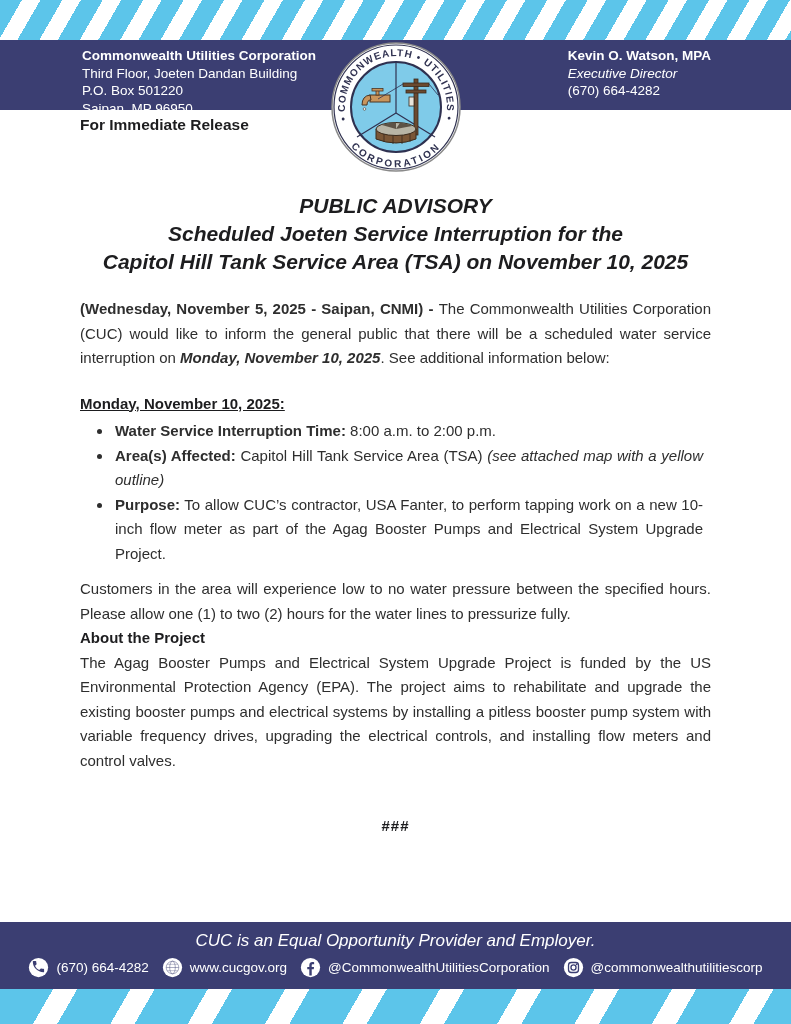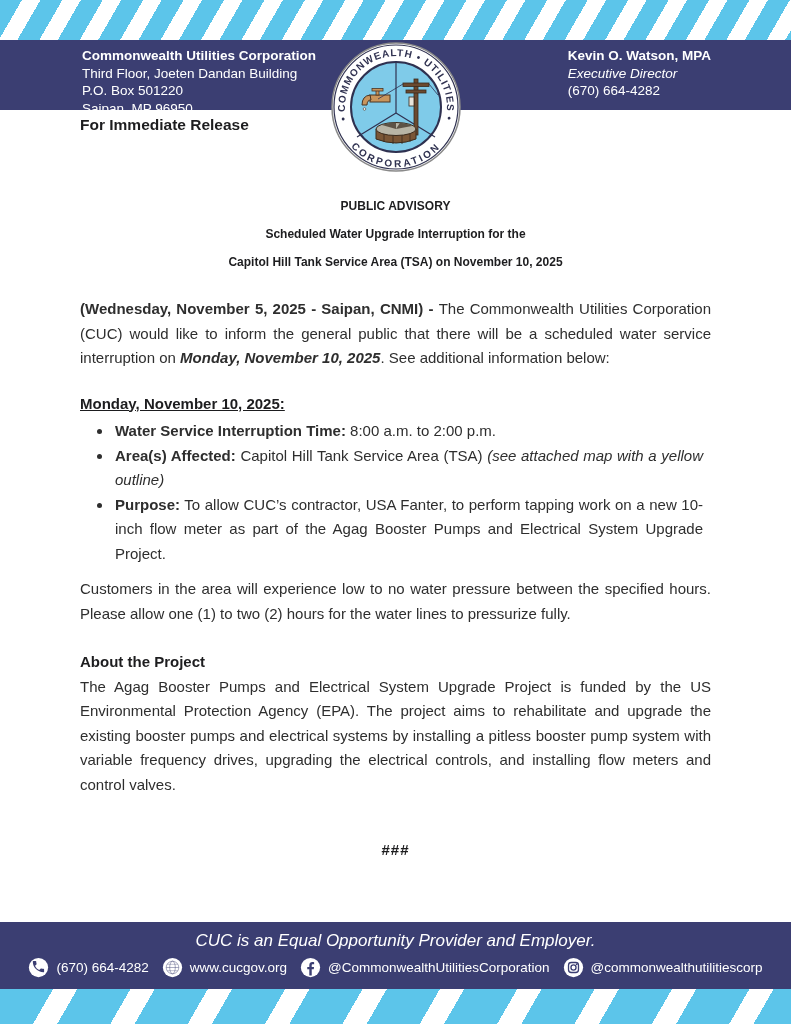--- a/index.html
+++ b/index.html
@@ -23,34 +23,34 @@
   .header-left { position:absolute; left:82px; top:7px; font-size:13.5px; line-height:17.5px; }
   .header-left .org { font-weight:bold; }
   .header-right { position:absolute; right:80px; top:7px; font-size:13.5px; line-height:17.5px; text-align:left; }
   .header-right .name { font-weight:bold; }
   .header-right .role { font-style:italic; }
   
   .logo { position:absolute; top:41px; left:50%; transform:translateX(-50%); width:132px; height:132px; z-index:5; }
   
   .release { position:absolute; top:116px; left:80px; font-weight:bold; font-size:15.5px; color:#1d1d1f; }
   .title-block { position:absolute; top:192px; left:0; right:0; text-align:center;
-    font-weight:bold; font-size:12px; line-height:28px; color:#1d1d1f; }
+    font-weight:bold; font-size:21px; line-height:28px; color:#1d1d1f;font-style:italic; }
   
   .content { position:absolute; top:297px; left:80px; width:631px; font-size:15px; line-height:24.5px; }
   .content p { text-align:justify; }
   .b  { font-weight:bold; }
   .bi { font-weight:bold; font-style:italic;margin-top:26px; }
   .i  { font-style:italic; }
   .schedule-heading { display:inline-block; margin-top:21px; font-weight:bold; 
     text-decoration:underline; color:#1d1d1f; }
   ul.bullets { margin:3px 8px 0 0; padding-left:33px; }
   ul.bullets li { text-align:justify; padding-left:2px; }
   ul.bullets li::marker { color:#2e2e2e; }
   .para-gap { margin-top:11px; }
-  .about-heading { margin-top:24px; font-weight:bold; color:#1d1d1f; }
+  .about-heading { font-weight:bold; color:#1d1d1f; }
   .end-mark { margin-top:41px; text-align:center; font-weight:bold; letter-spacing:1px; color:#1d1d1f; }
   
   .footer-band {
     position:absolute; left:0; right:0; bottom:35px; height:67px;
     background:#3b3e72; color:#ffffff; text-align:center;
   }
   .eoe { margin-top:9px; font-style:italic; font-size:17px; }
   .contacts { margin-top:6px; display:flex; justify-content:center; align-items:center; gap:13px; }
   .contact { display:flex; align-items:center; gap:7px; font-size:13.5px; }
   .cicon { width:21px; height:21px; flex:0 0 auto; }
@@ -124,21 +124,21 @@
       <text font-size="10" font-weight="bold" fill="#2f3150" letter-spacing="2.5" font-family="Liberation Sans, sans-serif">
         <textPath href="#arcBottom" startOffset="50%" text-anchor="middle">CORPORATION</textPath>
       </text>
     </svg>
   </div>
 
   <div class="release">For Immediate Release</div>
 
   <div class="title-block">
     <div>PUBLIC ADVISORY</div>
-    <div>Scheduled Water Upgrade Interruption for the</div>
+    <div>Scheduled Joeten Service Interruption for the</div>
     <div>Capitol Hill Tank Service Area (TSA) on November 10, 2025</div>
   </div>
 
   <div class="content">
     <p><span class="b">(Wednesday, November 5, 2025 - Saipan, CNMI) - </span><span>The Commonwealth Utilities Corporation (CUC) would like to inform the general public that there will be a scheduled water service interruption on </span><span class="bi">Monday, November 10, 2025</span><span>. See additional information below:</span></p>
 
     <span class="schedule-heading">Monday, November 10, 2025:</span>
 
     <ul class="bullets">
       <li><span class="b">Water Service Interruption Time:</span><span> 8:00 a.m. to 2:00 p.m.</span></li>

